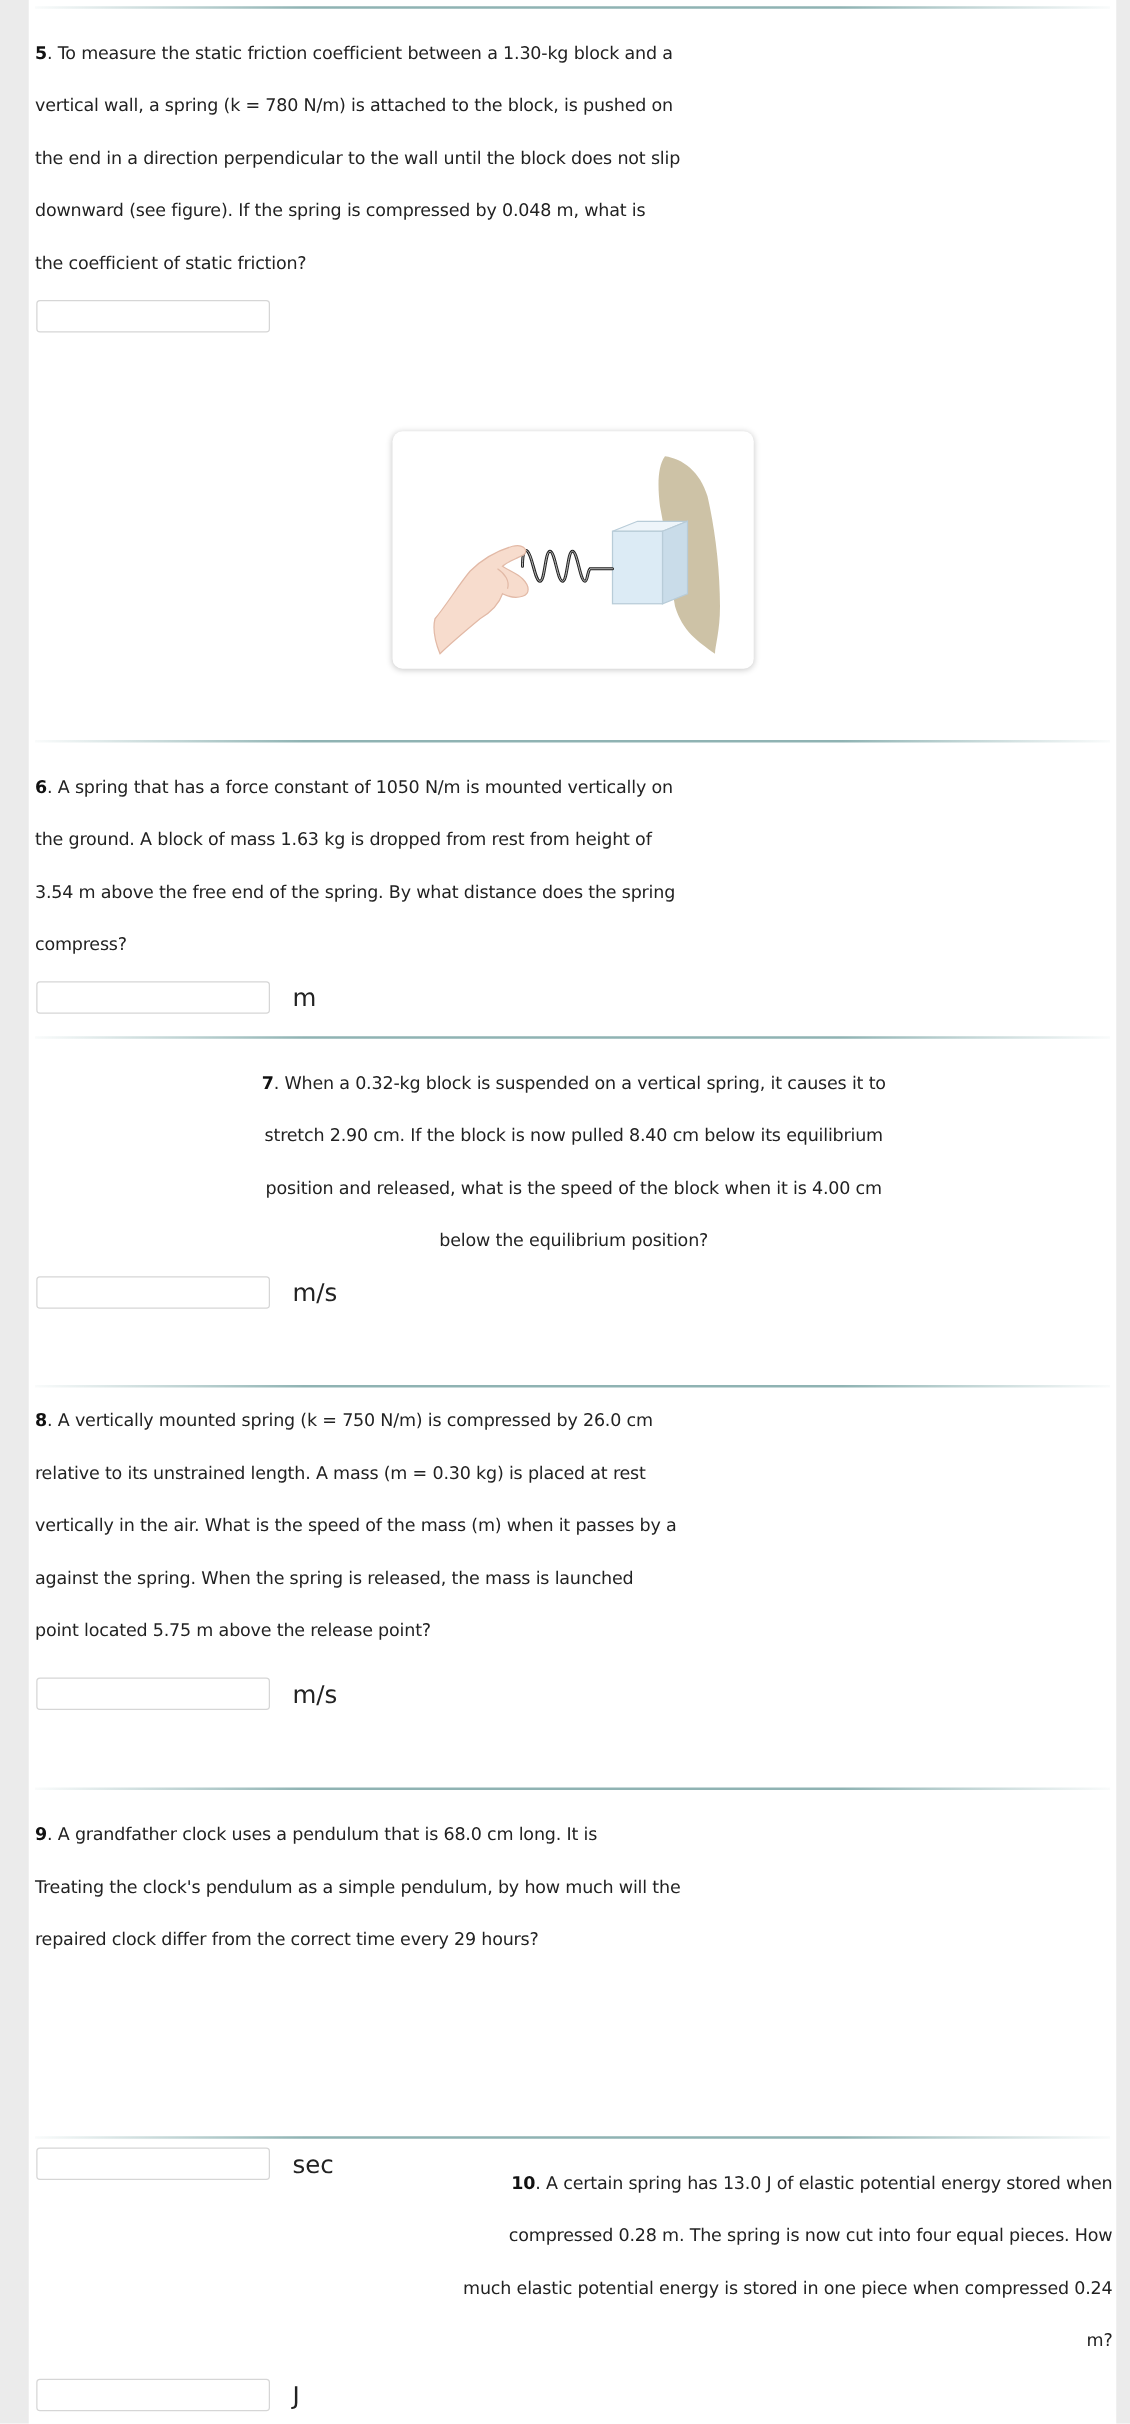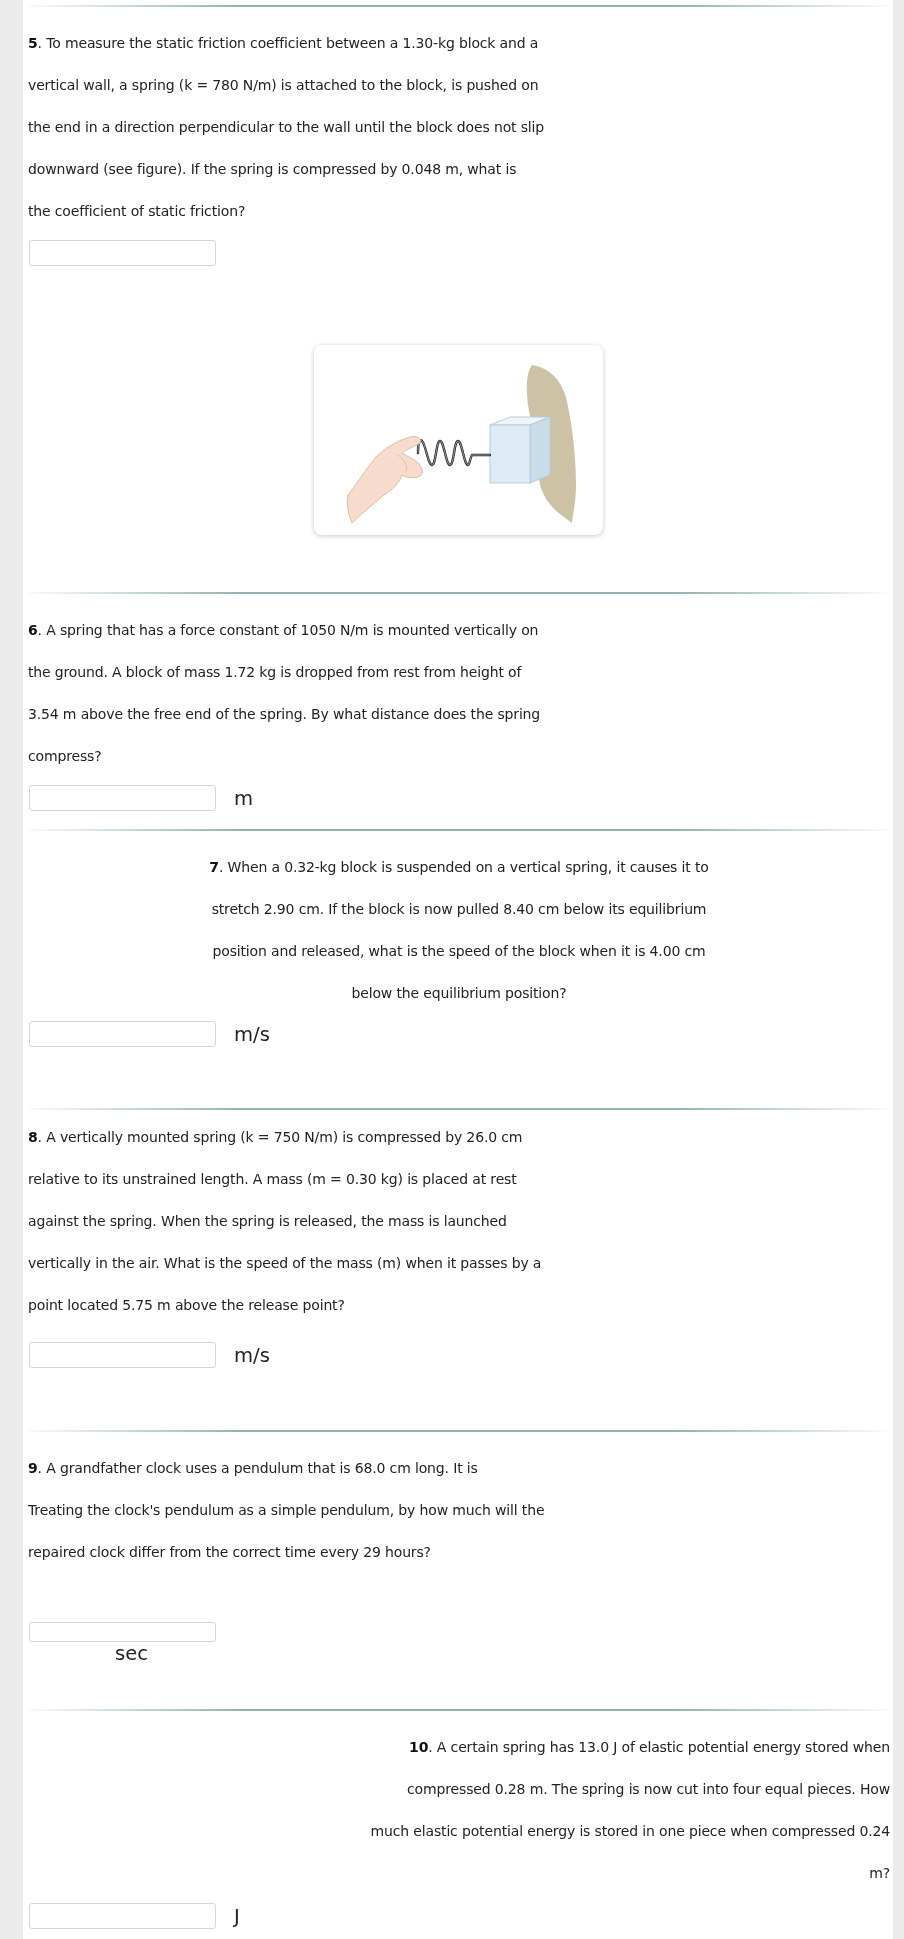--- a/index.html
+++ b/index.html
@@ -75,21 +75,21 @@
       <path d="M34,150 C44,138 52,124 62,112 C70,104 82,96 96,92 C104,90 108,94 106,98 C100,102 92,104 88,108 C94,112 100,114 104,118 C110,124 110,130 104,132 C98,134 92,132 88,130 C86,136 80,144 70,150 C58,160 46,170 38,178 C34,168 32,158 34,150 Z" fill="#f7dccd" stroke="#e2b9a6" stroke-width="1"></path>
       <path d="M84,110 C90,114 94,120 92,126" fill="none" stroke="#e2b9a6" stroke-width="1"></path>
     </g>
   </svg>
 </div>
 
 <div class="divider" style="top:592px;"></div>
 
 <div class="question" style="top:609px;">
   <div class="q-line"><span class="q-num">6</span><span>. A spring that has a force constant of 1050 N/m is mounted vertically on</span></div>
-  <div class="q-line">the ground. A block of mass 1.72 kg is dropped from rest from height of</div>
+  <div class="q-line">the ground. A block of mass 1.63 kg is dropped from rest from height of</div>
   <div class="q-line">3.54 m above the free end of the spring. By what distance does the spring</div>
   <div class="q-line">compress?</div>
 </div>
 <div class="answer-row" style="top:785px;">
   <input class="answer-input" type="text" value="" style="">
   <span class="unit-label">m</span>
 </div>
 
 <div class="divider" style="top:829px;"></div>
 
@@ -102,37 +102,37 @@
 <div class="answer-row" style="top:1021px;">
   <input class="answer-input" type="text" value="" style="">
   <span class="unit-label">m/s</span>
 </div>
 
 <div class="divider" style="top:1108px;"></div>
 
 <div class="question" style="top:1116px;">
   <div class="q-line"><span class="q-num">8</span><span>. A vertically mounted spring (k = 750 N/m) is compressed by 26.0 cm</span></div>
   <div class="q-line">relative to its unstrained length. A mass (m = 0.30 kg) is placed at rest</div>
+  <div class="q-line">vertically in the air. What is the speed of the mass (m) when it passes by a</div>
   <div class="q-line">against the spring. When the spring is released, the mass is launched</div>
-  <div class="q-line">vertically in the air. What is the speed of the mass (m) when it passes by a</div>
   <div class="q-line">point located 5.75 m above the release point?</div>
 </div>
 <div class="answer-row" style="top:1342px;">
   <input class="answer-input" type="text" value="" style="">
   <span class="unit-label">m/s</span>
 </div>
 
 <div class="divider" style="top:1430px;"></div>
 
 <div class="question" style="top:1447px;">
   <div class="q-line"><span class="q-num">9</span><span>. A grandfather clock uses a pendulum that is 68.0 cm long. It is</span></div>
   <div class="q-line">Treating the clock's pendulum as a simple pendulum, by how much will the</div>
   <div class="q-line">repaired clock differ from the correct time every 29 hours?</div>
 </div>
-<div class="answer-row" style="top:1622px;flex-direction:column;">
+<div class="answer-row" style="top:1718px;">
   <input class="answer-input" type="text" value="" style="">
   <span class="unit-label">sec</span>
 </div>
 
 <div class="divider" style="top:1709px;"></div>
 
 <div class="question" style="top:1726px;text-align:right;">
   <div class="q-line"><span class="q-num">10</span><span>. A certain spring has 13.0 J of elastic potential energy stored when</span></div>
   <div class="q-line">compressed 0.28 m. The spring is now cut into four equal pieces. How</div>
   <div class="q-line">much elastic potential energy is stored in one piece when compressed 0.24</div>

